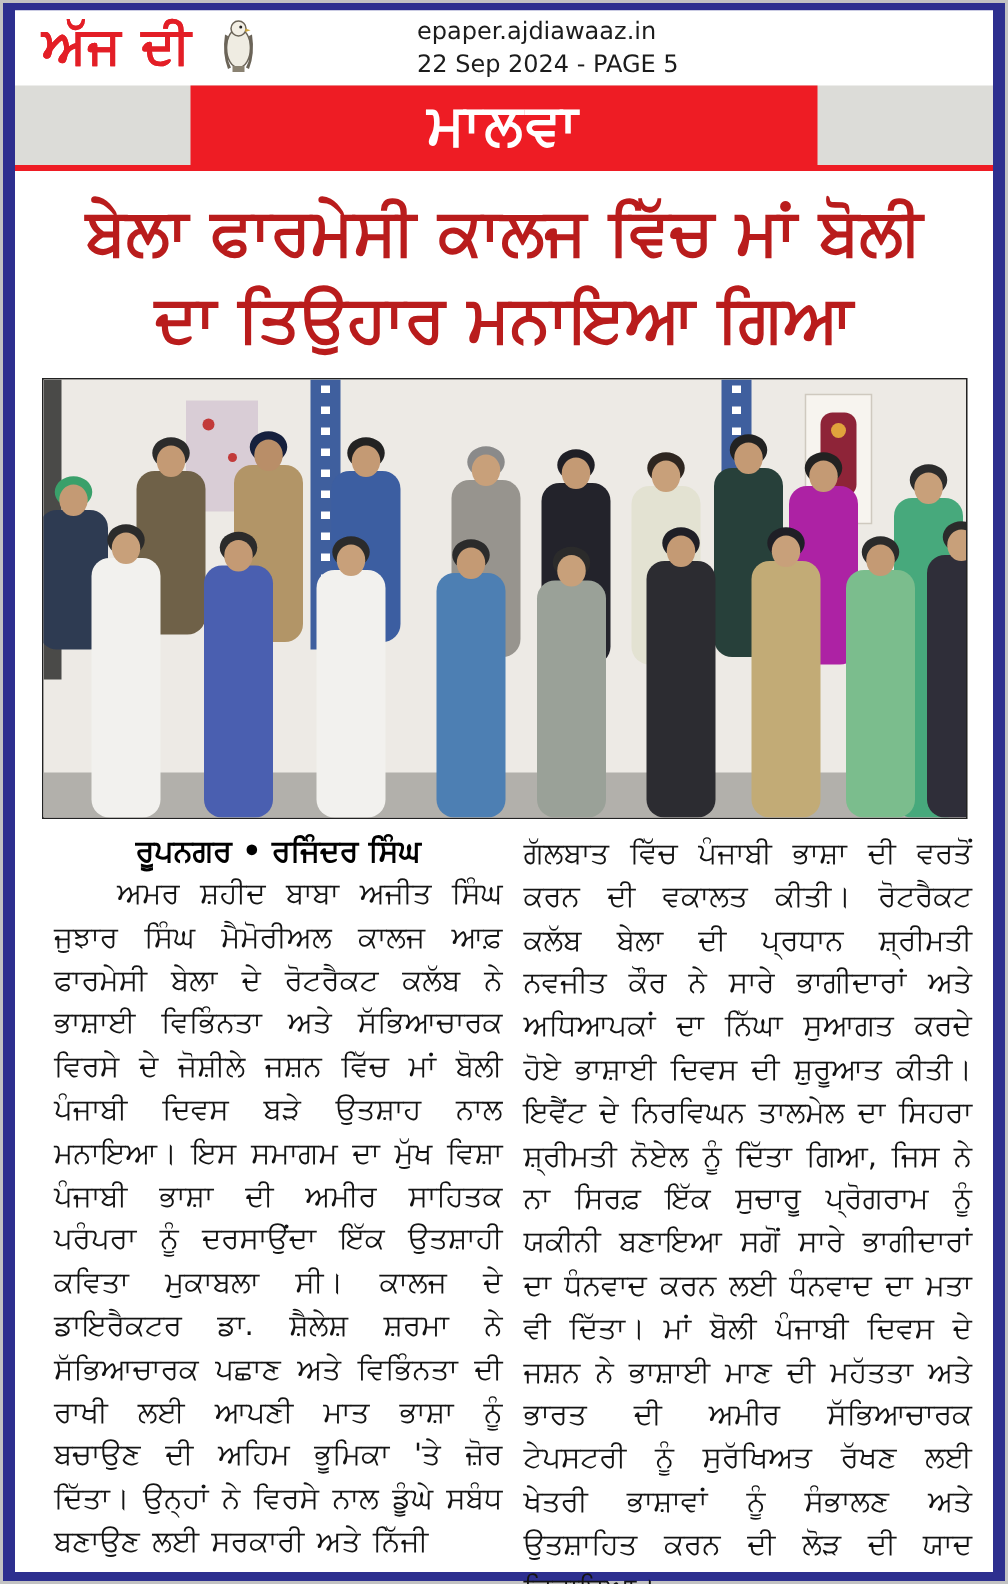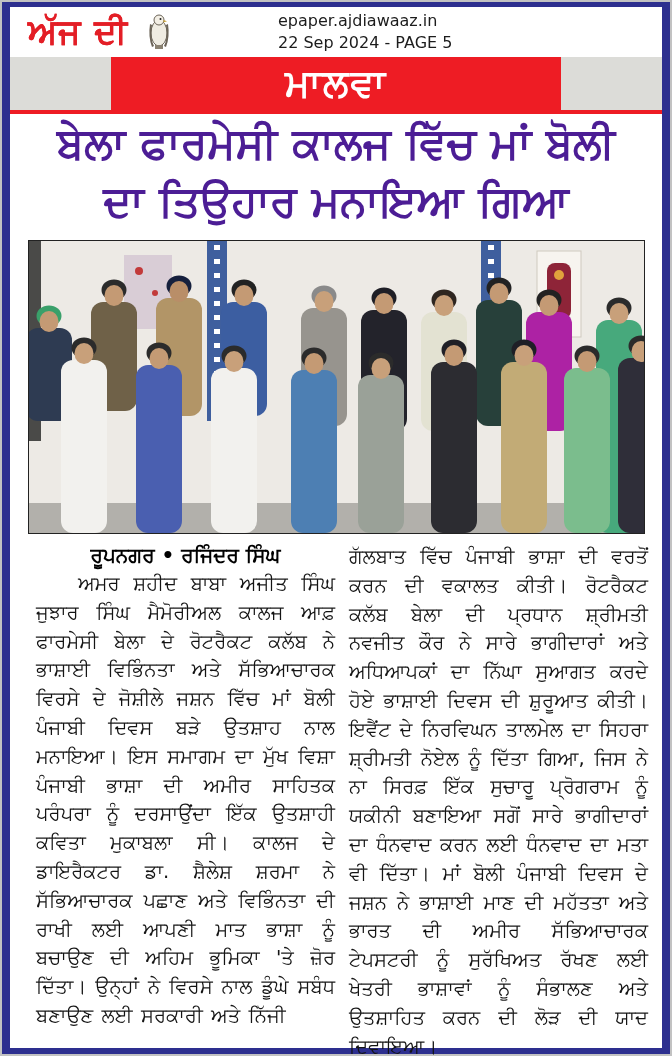--- a/index.html
+++ b/index.html
@@ -23,28 +23,28 @@
   }
   .logo .bird{width:26px;height:38px;margin:0 2px;}
   .mast-meta{
     position:absolute;left:268px;top:3px;color:#1c1c1c;
     font-size:16px;line-height:22px;
   }
   
   .band{position:relative;height:53px;background:#dcdcd8;}
   .band-box{
     position:absolute;left:50%;top:0;transform:translateX(-50%);
-    width:450px;height:53px;background:#ee1c24;
+    width:418px;height:53px;background:#ee1c24;
     display:flex;align-items:center;justify-content:center;
     color:#ffffff;font-weight:900;font-size:38px;letter-spacing:2px;
   }
   .red-rule{height:4px;background:#ee1c24;}
   
   .headline{
-    padding-top:0;text-align:center;color:#4c1d95;
+    padding-top:12px;text-align:center;color:#b91c1c;
     font-weight:800;font-size:43px;line-height:58px;letter-spacing:0px;
   }
   
   .photo-wrap{
     width:615px;height:292px;margin:10px auto 0 auto;
     border:1px solid #222;box-sizing:content-box;background:#edeae5;
   }
   .photo-wrap svg{display:block;width:615px;height:292px;}
   
   .article{

